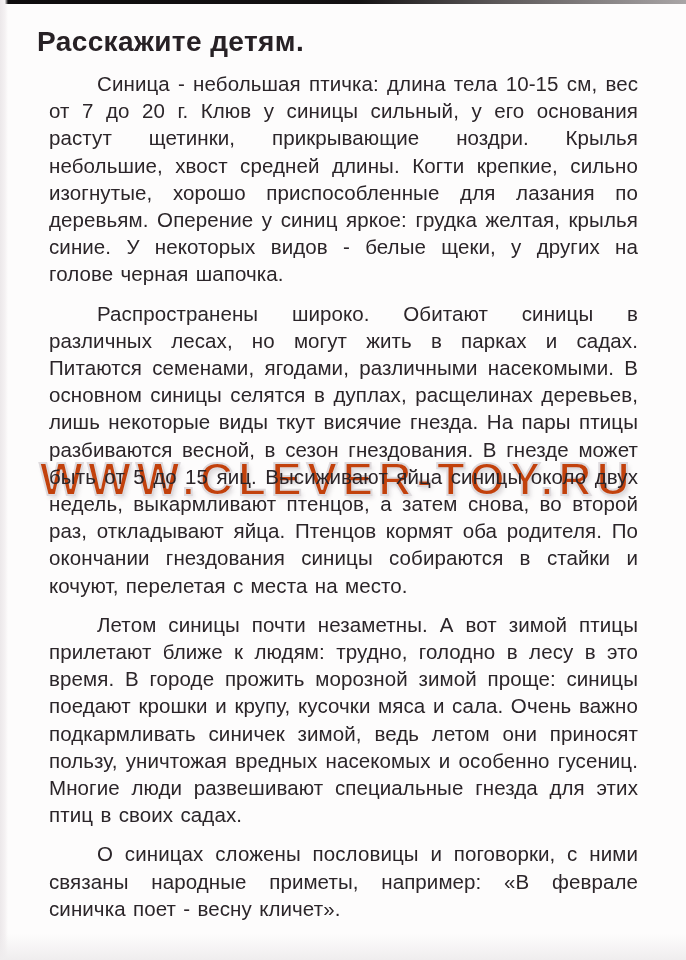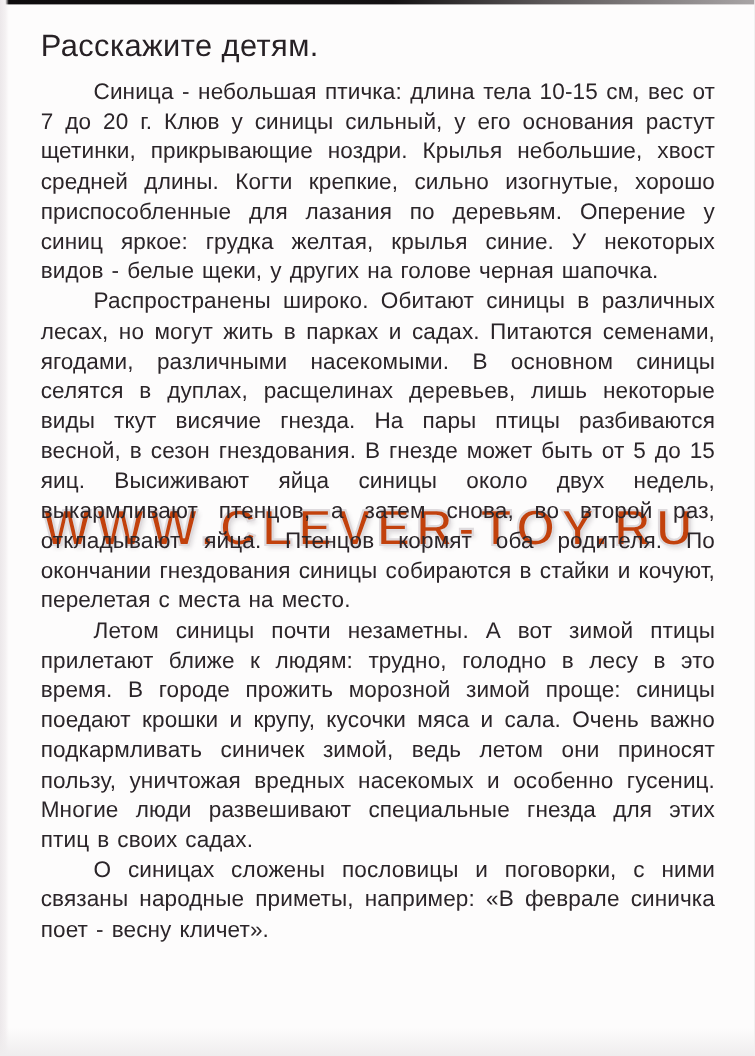--- a/index.html
+++ b/index.html
@@ -54,26 +54,26 @@
     pointer-events: none;
   }
   .content {
     position: relative;
     z-index: 1;
     padding: 26px 36px 0 37px;
   }
   .page-title {
     margin: 0 0 12px 0;
     font-size: 28px;
-    font-weight: normal;
+    font-weight: bold;
     letter-spacing: 0.4px;
     color: #272125;
   }
   .content p {
-    margin: 0;
+    margin: 12px;
     font-size: 20.5px;
     line-height: 27.2px;
     color: #2b2529;
     text-align: justify;
     text-align-last: left;
     text-indent: 48px;
     letter-spacing: 0.1px;
     word-spacing: 1.5px;
   }
 </style>

